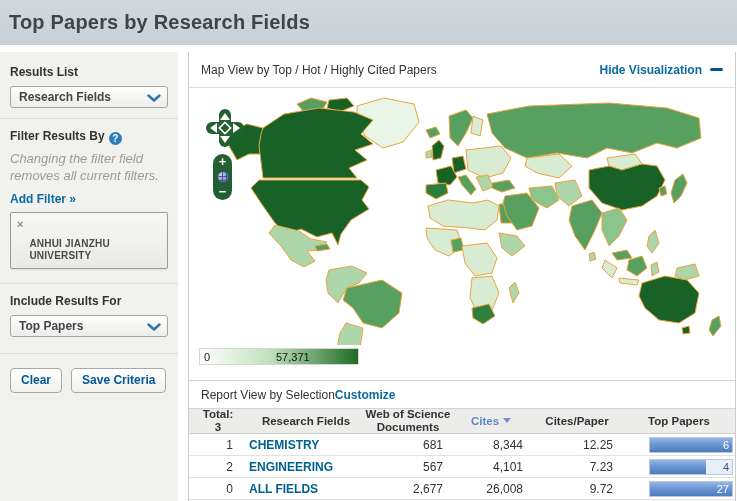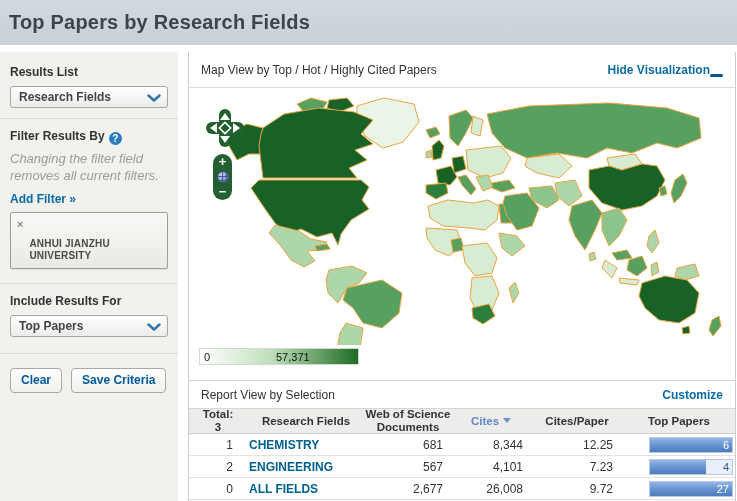--- a/index.html
+++ b/index.html
@@ -35,21 +35,21 @@
   .btn { background:linear-gradient(#ffffff,#f0f0ed); border:1px solid #a9a9a4; border-radius:4px;
     padding:4px 10px 5px 10px; font-size:12px; font-weight:bold; color:#00599c; cursor:pointer;
     font-family:"Liberation Sans", sans-serif; }
 
   
   .main { position:absolute; left:188px; top:52px; width:548px; height:449px; background:#fff;
     border-left:1px solid #c9cdd0; border-right:1px solid #c9cdd0; }
   .panel-header { height:36px; display:flex; align-items:center; justify-content:space-between;
     padding:0 12px; border-bottom:1px solid #dadfe2; }
   .panel-title { font-size:12px; font-weight:normal; color:#333; }
-  .hide-link { font-size:12px; display:flex; align-items:flex-end; }
+  .hide-link { font-size:12px; display:flex; align-items:center; gap:8px; }
   .minus-glyph { display:inline-block; width:13px; height:3px; background:#00568f; border-radius:2px; }
 
   
   .map-area { position:relative; height:292px; background:#fff; }
   .world-svg { position:absolute; left:0; top:2px; }
   .cD  { fill:#186227; } .cMD { fill:#2e7f3e; } .cM  { fill:#57a05f; }
   .cML { fill:#8cc48d; } .cL  { fill:#aed6ab; } .cP  { fill:#d7ecd3; } .cVP { fill:#e9f5e6; }
   .world-svg polygon { stroke:#eca43d; stroke-width:1; stroke-linejoin:round; }
   .pan-ctrl { position:absolute; left:16px; top:20px; cursor:pointer; }
   .zoom-ctrl { position:absolute; left:24px; top:66px; width:19px; height:46px;
@@ -63,21 +63,21 @@
     border-left:1px solid #47598c; border-right:1px solid #47598c; }
   .globe:after { content:""; position:absolute; left:-1px; top:4px; width:14px; height:3px;
     border-top:1px solid #47598c; border-bottom:1px solid #47598c; }
   .scale-bar { position:absolute; left:10px; top:260px; width:160px; height:17px;
     background:linear-gradient(to right,#ffffff,#bfe0ba 45%,#1e6b24);
     border:1px solid #d6d6d3; }
   .scale-min { position:absolute; left:4px; top:2px; font-size:11px; color:#222; }
   .scale-max { position:absolute; left:76px; top:2px; font-size:11px; color:#111; }
 
   
-  .report-header { height:28px; display:flex; align-items:center; justify-content:space-between;
+  .report-header { height:28px; display:flex; align-items:center; 
     padding:0 12px; border-top:1px solid #ccd6dd; }
   .customize-link { font-size:12px; }
   .tbl-header { display:flex; align-items:center; height:26px; background:#ececea;
     border-top:1px solid #d6d6d3; border-bottom:1px solid #cfcfcc; }
   .tbl-header .cell { font-size:11.5px; font-weight:bold; color:#333; text-align:center; line-height:1.1; }
   .tbl-row { display:flex; align-items:center; height:22px; border-bottom:1px solid #e2e2df;
     font-size:12px; color:#333; background:#fff; }
   .c1 { width:58px;  text-align:right; padding-right:14px; }
   .c2 { width:118px; text-align:left;  padding-left:2px; }
   .c3 { width:86px;  text-align:right; padding-right:8px; }

